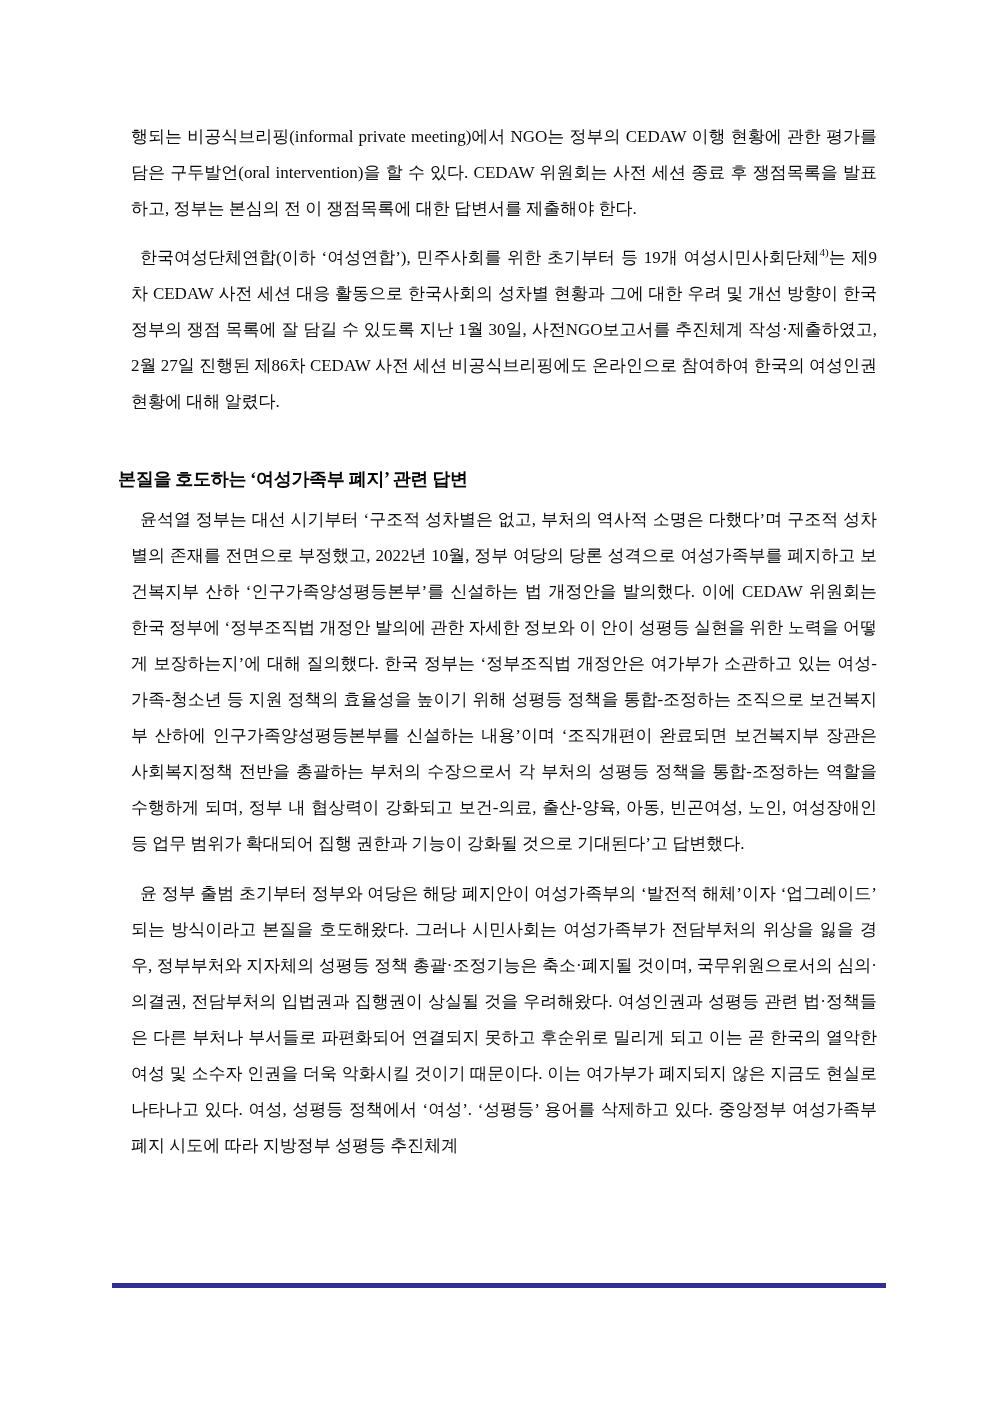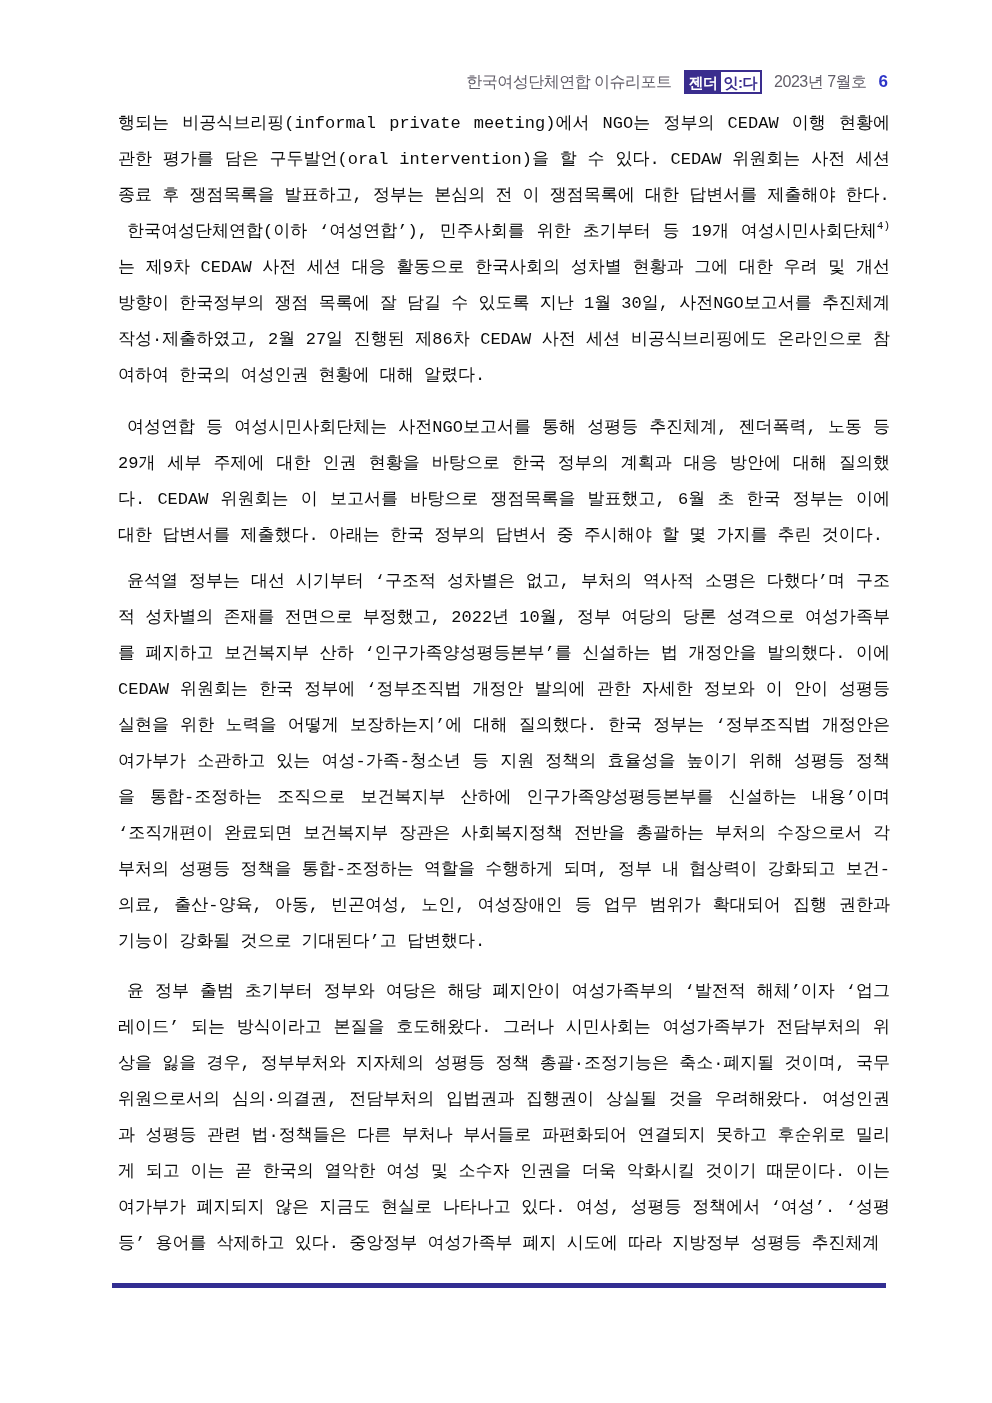--- a/index.html
+++ b/index.html
@@ -40,26 +40,25 @@
   .hdr-issue{font-size:16px;color:#615d68;letter-spacing:-0.5px;}
   .hdr-pagenum{font-size:17px;color:#2d35c8;font-weight:bold;}
 
   
   .content{
     position:absolute;
     top:106px;left:118px;width:772px;
     color:#0b0b0b;
   }
   .body-p{
-    margin:0;
+    margin:13px;
     font-size:17px;
     line-height:36px;
     text-align:justify;
     word-break:break-all;
-    font-family:Liberation Mono, monospace;
   }
   .body-p.indent{text-indent:9px;}
   sup.fn{
     font-size:11px;
     line-height:0;
     vertical-align:super;
   }
   .section-heading{
     margin:46px 0 0 0;
     font-family:"Liberation Sans", sans-serif;
@@ -89,39 +88,30 @@
     left:112px;top:1283px;
     width:774px;height:5px;
     background:#322e92;
   }
 </style>
 </head>
 <body>
 
 <div class="page">
 
-  <div class="running-header">
-    <span class="hdr-title">한국여성단체연합 이슈리포트</span>
-    <span class="logo-badge">
-      <span class="logo-left">젠더</span>
-      <span class="logo-right">잇:다</span>
-    </span>
-    <span class="hdr-issue">2023년 7월호</span>
-    <span class="hdr-pagenum">6</span>
-  </div>
 
   <div class="content">
 
     <p class="body-p">행되는 비공식브리핑(informal private meeting)에서 NGO는 정부의 CEDAW 이행 현황에 관한 평가를 담은 구두발언(oral intervention)을 할 수 있다. CEDAW 위원회는 사전 세션 종료 후 쟁점목록을 발표하고, 정부는 본심의 전 이 쟁점목록에 대한 답변서를 제출해야 한다.</p>
 
     <p class="body-p indent"><span>한국여성단체연합(이하 ‘여성연합’), 민주사회를 위한 초기부터 등 19개 여성시민사회단체</span><sup class="fn">4)</sup><span>는 제9차 CEDAW 사전 세션 대응 활동으로 한국사회의 성차별 현황과 그에 대한 우려 및 개선 방향이 한국정부의 쟁점 목록에 잘 담길 수 있도록 지난 1월 30일, 사전NGO보고서를 추진체계 작성·제출하였고, 2월 27일 진행된 제86차 CEDAW 사전 세션 비공식브리핑에도 온라인으로 참여하여 한국의 여성인권 현황에 대해 알렸다.</span></p>
 
 
-    <p class="body-p indent p-after-h2">여성연합 등 여성시민사회단체는 사전NGO보고서를 통해 성평등 추진체계, 젠더폭력, 노동 등 29개 세부 주제에 대한 인권 현황을 바탕으로 한국 정부의 계획과 대응 방안에 대해 질의했다. CEDAW 위원회는 이 보고서를 바탕으로 쟁점목록을 발표했고, 6월 초 한국 정부는 이에 대한 답변서를 제출했다. 아래는 한국 정부의 답변서 중 주시해야 할 몇 가지를 추린 것이다.</p>
 
+    <h3 class="sub-heading">본질을 호도하는 ‘여성가족부 폐지’ 관련 답변</h3>
 
     <p class="body-p indent p-after-h3">윤석열 정부는 대선 시기부터 ‘구조적 성차별은 없고, 부처의 역사적 소명은 다했다’며 구조적 성차별의 존재를 전면으로 부정했고, 2022년 10월, 정부 여당의 당론 성격으로 여성가족부를 폐지하고 보건복지부 산하 ‘인구가족양성평등본부’를 신설하는 법 개정안을 발의했다. 이에 CEDAW 위원회는 한국 정부에 ‘정부조직법 개정안 발의에 관한 자세한 정보와 이 안이 성평등 실현을 위한 노력을 어떻게 보장하는지’에 대해 질의했다. 한국 정부는 ‘정부조직법 개정안은 여가부가 소관하고 있는 여성-가족-청소년 등 지원 정책의 효율성을 높이기 위해 성평등 정책을 통합-조정하는 조직으로 보건복지부 산하에 인구가족양성평등본부를 신설하는 내용’이며 ‘조직개편이 완료되면 보건복지부 장관은 사회복지정책 전반을 총괄하는 부처의 수장으로서 각 부처의 성평등 정책을 통합-조정하는 역할을 수행하게 되며, 정부 내 협상력이 강화되고 보건-의료, 출산-양육, 아동, 빈곤여성, 노인, 여성장애인 등 업무 범위가 확대되어 집행 권한과 기능이 강화될 것으로 기대된다’고 답변했다.</p>
 
     <p class="body-p indent p-gap">윤 정부 출범 초기부터 정부와 여당은 해당 폐지안이 여성가족부의 ‘발전적 해체’이자 ‘업그레이드’ 되는 방식이라고 본질을 호도해왔다. 그러나 시민사회는 여성가족부가 전담부처의 위상을 잃을 경우, 정부부처와 지자체의 성평등 정책 총괄·조정기능은 축소·폐지될 것이며, 국무위원으로서의 심의·의결권, 전담부처의 입법권과 집행권이 상실될 것을 우려해왔다. 여성인권과 성평등 관련 법·정책들은 다른 부처나 부서들로 파편화되어 연결되지 못하고 후순위로 밀리게 되고 이는 곧 한국의 열악한 여성 및 소수자 인권을 더욱 악화시킬 것이기 때문이다. 이는 여가부가 폐지되지 않은 지금도 현실로 나타나고 있다. 여성, 성평등 정책에서 ‘여성’. ‘성평등’ 용어를 삭제하고 있다. 중앙정부 여성가족부 폐지 시도에 따라 지방정부 성평등 추진체계</p>
 
   </div>
 
   <div class="footer-rule"></div>
 
 </div>

